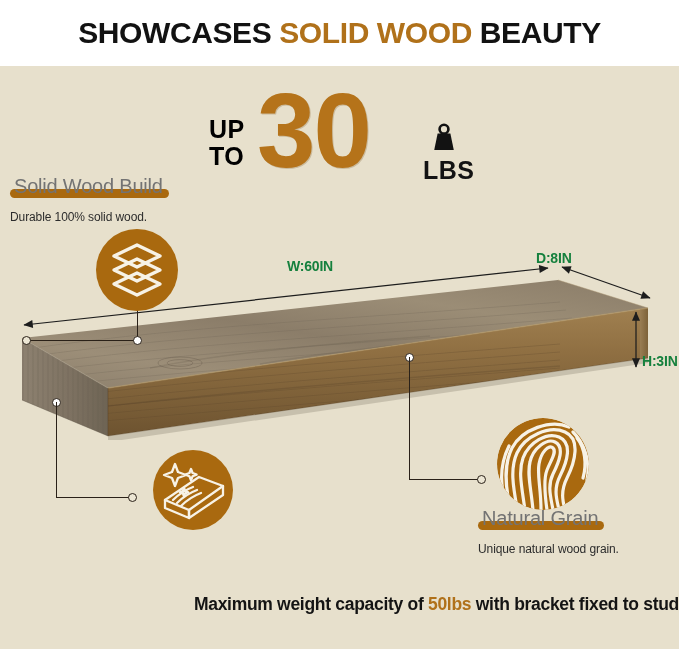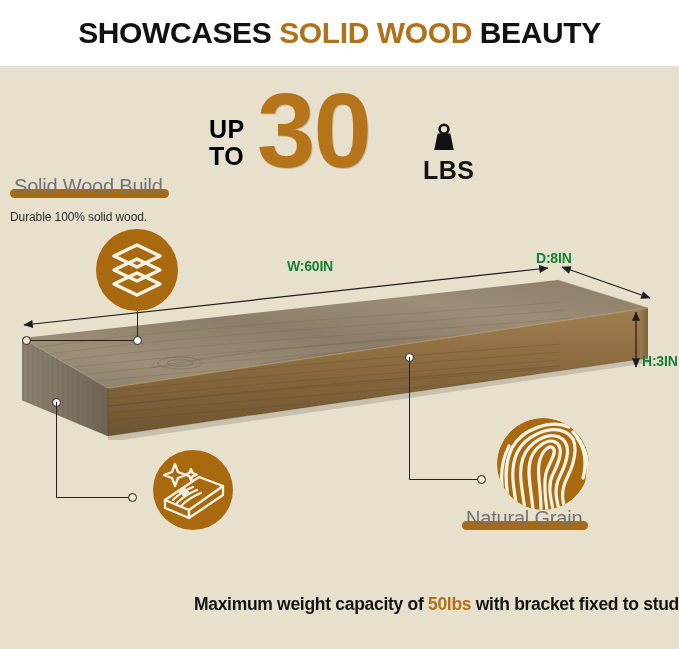--- a/index.html
+++ b/index.html
@@ -304,22 +304,23 @@
           <path d="M20,90 C16,68 13,50 20,35 C28,18 52,7 68,14 C84,21 78,44 70,60 C63,74 66,84 68,92"></path>
           <path d="M12,84 C8,64 7,46 15,30 C25,11 54,1 72,9"></path>
           <path d="M6,74 C3,58 5,42 12,28"></path>
           <path d="M80,20 C88,30 90,46 86,60"></path>
           <path d="M76,14 C86,24 94,42 90,62"></path>
         </g>
       </g>
     </svg>
   </div>
 
-  <div class="callout" style="left:462px;top:508px;">
+  <div class="callout" style="left:478px;top:508px;">
     <div class="callout-title">
       <span>Natural Grain</span>
       <span class="title-bar"></span>
     </div>
+    <div class="callout-sub">Unique natural wood grain.</div>
   </div>
 
   <div class="footer-note"><span>Maximum weight capacity of </span><span class="accent">50lbs</span><span> with bracket fixed to stud</span></div>
 
 </div>
 
 </body></html>

